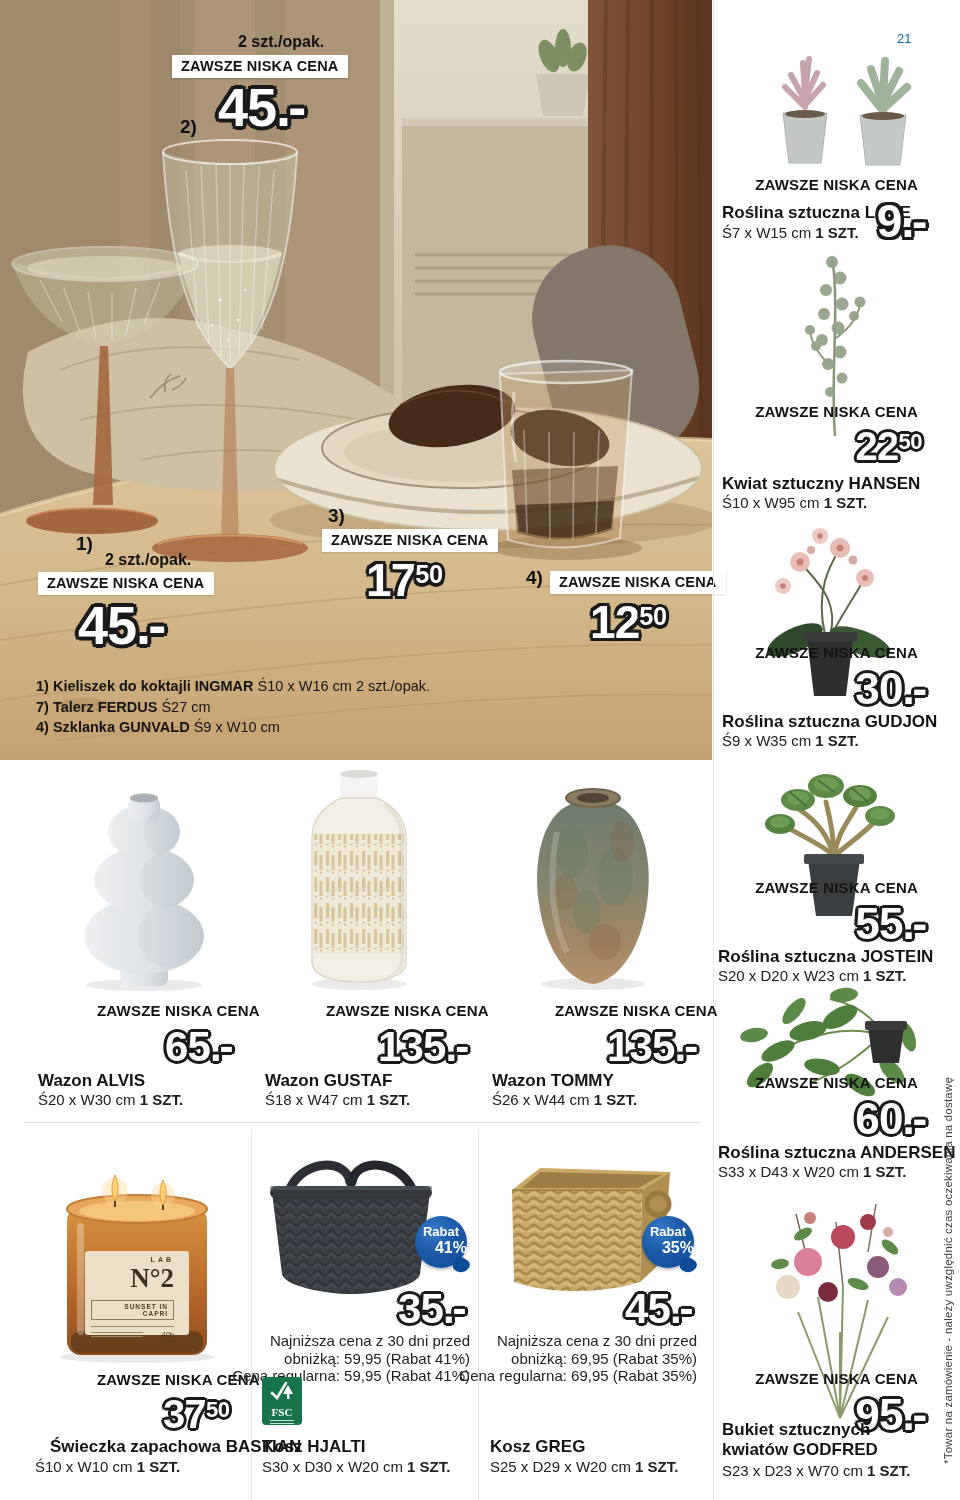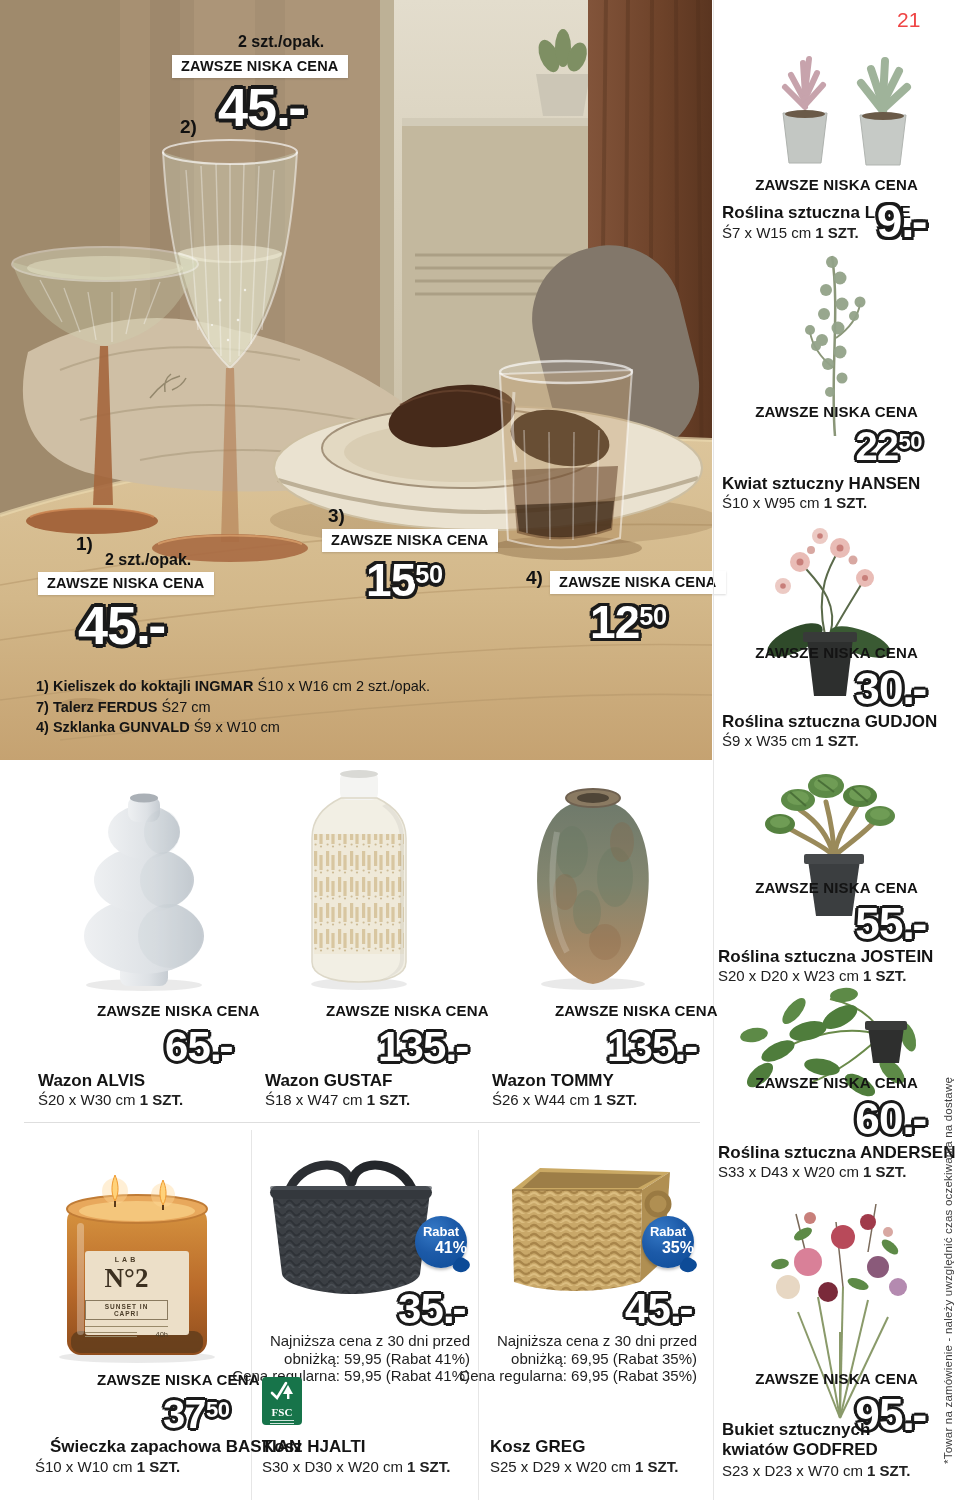--- a/index.html
+++ b/index.html
@@ -18,36 +18,36 @@
   .psup{font-size:.55em;vertical-align:.5em;letter-spacing:-.02em;}
   .psuf{letter-spacing:-.05em;}
   .pname{font-size:17px;font-weight:700;color:#141414;white-space:nowrap;line-height:1.2;}
   .pdims{font-size:15px;color:#202020;white-space:nowrap;} .pdims b{font-weight:700;}
   .mk{font-size:19px;font-weight:700;color:#111;}
   .pk{font-size:16px;font-weight:700;color:#111;}
   .legend{font-size:14.5px;color:#141414;line-height:20.5px;white-space:nowrap;}
   .legend b{font-weight:700;}
   .hist{font-size:15px;color:#1e1e1e;line-height:1.2;white-space:nowrap;}
   .vline{background:#e6e6e6;width:1px;} .hline{background:#dedede;height:1px;}
-  .pagenum{font-size:21px;color:#ef4444;}
+  .pagenum{font-size:13px;color:#0369a1;margin-top:23px;}
   .note-vert{writing-mode:vertical-rl;transform:rotate(180deg);font-size:11.5px;color:#3d3d3d;letter-spacing:.2px;white-space:nowrap;}
   
   .rabat{width:52px;height:52px;border-radius:50%;color:#fff;text-align:center;
      background:radial-gradient(circle at 35% 28%,#3579c6 0%,#1c5aa8 45%,#0d4b97 100%);
      box-shadow:0 2px 3px rgba(0,0,0,.25);}
   .rabat:after{content:"";position:absolute;right:-2px;bottom:-5px;width:15px;height:15px;
      background:#0d4b97;border-radius:50% 50% 90% 40%;transform:rotate(35deg);}
   .rabat .rw{font-size:13px;font-weight:700;padding-top:8px;}
   .rabat .rp{font-size:16px;font-weight:700;margin-top:0px;text-align:right;}
   
   .fsc{width:40px;height:48px;background:#17744a;border-radius:4px;color:#fff;text-align:center;}
   .fsc .ft{font-family:"Liberation Serif",serif;font-weight:700;font-size:11px;line-height:11px;}
   .fsc .fl{width:24px;height:0;border-top:1.5px solid rgba(255,255,255,.8);margin:2px auto 0;}
   
-  .clabel{width:83px;text-align:center;color:#4a3c28;}
+  .clabel{width:83px;text-align:right;color:#4a3c28;margin-left:6px;}
   .clabel .br{font-size:7px;letter-spacing:3px;font-weight:700;}
   .clabel .no{font-family:"Liberation Serif",serif;font-size:27px;font-weight:700;line-height:30px;color:#3c3020;}
   .clabel .sc{display:inline-block;border:1px solid #8a7a5f;font-size:6.5px;letter-spacing:1px;padding:2px 5px;margin-top:7px;font-weight:700;}
   .clabel .dur{font-size:7.5px;margin-top:6px;border-top:1px solid #9a8a6a;padding-top:3px;display:flex;justify-content:space-between;align-items:center;}
   .clabel .dur .dash{display:inline-block;width:52px;height:3px;border-top:1px solid #9a8a6a;border-bottom:1px solid #9a8a6a;}
 </style>
 </head>
 <body>
 
 <div id="page">
@@ -198,21 +198,21 @@
   <div class="abs price s54" style="left:218px;top:80px"><span>45</span><span class="psuf">.-</span></div>
   <div class="abs mk" style="left:180px;top:116px">2)</div>
 
   <div class="abs mk" style="left:76px;top:533px">1)</div>
   <div class="abs pk" style="left:105px;top:551px">2 szt./opak.</div>
   <div class="abs znc" style="left:38px;top:572px">ZAWSZE NISKA CENA</div>
   <div class="abs price s54" style="left:78px;top:598px"><span>45</span><span class="psuf">.-</span></div>
 
   <div class="abs mk" style="left:328px;top:505px">3)</div>
   <div class="abs znc" style="left:322px;top:529px">ZAWSZE NISKA CENA</div>
-  <div class="abs price s46" style="left:366px;top:557px"><span>15</span><span class="psup">50</span></div>
+  <div class="abs price s46" style="left:366px;top:557px"><span>17</span><span class="psup">50</span></div>
 
   <div class="abs mk" style="left:526px;top:567px">4)</div>
   <div class="abs znc" style="left:550px;top:571px">ZAWSZE NISKA CENA</div>
   <div class="abs price s46" style="left:590px;top:599px"><span>12</span><span class="psup">50</span></div>
 
   <div class="abs legend" style="left:36px;top:676px">
     <div><b>1) Kieliszek do koktajli INGMAR</b> <span>Ś10 x W16 cm 2 szt./opak.</span></div>
     <div><b>7) Talerz FERDUS</b> <span>Ś27 cm</span></div>
     <div><b>4) Szklanka GUNVALD</b> <span>Ś9 x W10 cm</span></div>
   </div>

